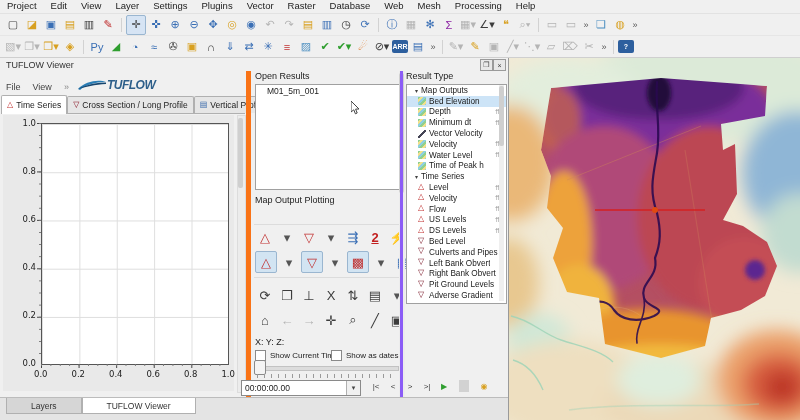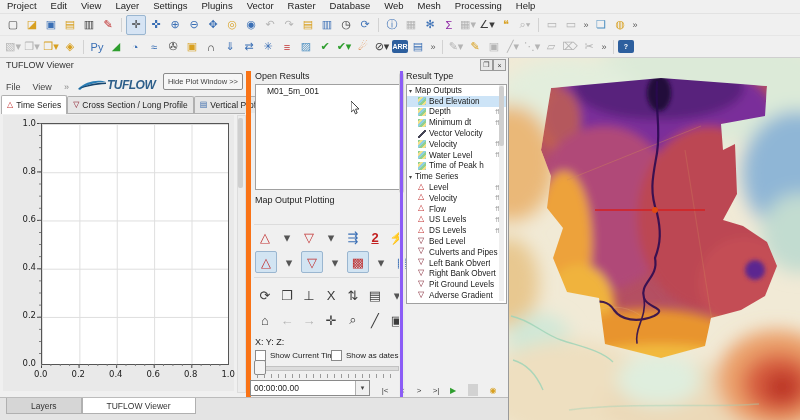--- a/index.html
+++ b/index.html
@@ -85,29 +85,29 @@
   .hline{position:absolute;left:3px;width:148px;height:0;border-top:1px solid #dcdcdc}
   .cbrow{position:absolute;display:flex;align-items:center;gap:4px;font-size:8px;color:#222}
   .cb{width:9px;height:9px;border:1px solid #8a8a8a;background:#fff}
   #slider-track{position:absolute;left:6px;top:295px;width:140px;height:3px;background:#dcdcdc;border:1px solid #c2c2c2}
   #slider-handle{position:absolute;left:3px;top:289px;width:10px;height:13px;background:#f4f4f4;border:1px solid #8a8a8a;border-radius:2px}
   #slider-ticks{position:absolute;left:6px;top:303px;width:140px;height:4px;
     background-image:linear-gradient(to right,#9a9a9a 1px,transparent 1px);background-size:7px 100%}
   #mid-scroll{position:absolute;left:148px;top:0px;width:6px;height:326px;background:#ececec}
   #mid-scroll .thumb{position:absolute;left:0;top:2px;width:5px;height:120px;background:#cfcfcf;border-radius:2px}
   
-  #time-row{position:absolute;left:250px;top:380px;width:254px;height:16px;display:flex;align-items:flex-end}
+  #time-row{position:absolute;left:241px;top:380px;width:254px;height:16px;display:flex;align-items:flex-start}
   #time-combo{width:118px;height:14px;border:1px solid #8a8a8a;background:#fff;font-size:8.5px;display:flex;align-items:center}
   #time-combo .val{flex:1;padding-left:3px}
   #playback{display:flex;align-items:center;gap:7px;margin-left:10px;font-size:8px}
   #playback .tbtn{min-width:10px;height:12px;font-size:8px}
   
   #panel-right{position:absolute;left:400px;top:71px;width:108px;height:326px;border-left:3px solid #8b5cf6}
   #tree{position:absolute;left:3px;top:13px;width:99px;height:218px;background:#fff;border:1px solid #a0a0a0;overflow:hidden}
-  .trow{display:flex;align-items:center;height:10.8px;font-size:8.2px;white-space:nowrap;overflow:hidden;padding-left:2px;color:#1a1a1a}
+  .trow{display:flex;align-items:center;height:10.8px;font-size:8.2px;white-space:nowrap;overflow:hidden;padding-left:8px;color:#1a1a1a}
   .trow[data-icon]:not([data-icon="group"]){padding-left:11px}
   .trow[data-selected="true"]{background:#cde4f7}
   .trow[data-icon="group"]::before{content:"▾";font-size:6px;margin-right:3px;color:#444}
   .ticon{display:inline-block;width:8px;height:8px;margin-right:3px;flex:0 0 auto;
     background:repeating-linear-gradient(135deg,#8fd08f 0 2px,#f2e08a 2px 4px,#8fd0e0 4px 6px)}
   .trow[data-icon="vec"] .ticon{background:linear-gradient(135deg,transparent 42%,#445 42%,#445 58%,transparent 58%)}
   .trow[data-icon="ts"] .ticon,.trow[data-icon="cs"] .ticon{background:none;position:relative}
   .trow[data-icon="ts"] .ticon::before{content:"△";position:absolute;left:0;top:-2px;color:#c03030;font-size:8px}
   .trow[data-icon="cs"] .ticon::before{content:"▽";position:absolute;left:0;top:-2px;color:#7a1525;font-size:8px}
   .tlabel{overflow:hidden;text-overflow:clip}
@@ -236,21 +236,20 @@
       <span class="mi">File</span>
       <span class="mi">View</span>
       <span class="mi" style="color:#888">»</span>
       <span id="logo">
         <svg width="30" height="12">
           <path d="M1,10 C8,2 22,0 29,3 C18,3 8,6 3,11 Z" fill="#2a7db5"></path>
           <path d="M1,10 C9,5.5 18,3.8 29,3.4 L29,5 C18,5.5 8,8 1,10 Z" fill="#16456e"></path>
         </svg>
         <span id="logo-text">TUFLOW</span>
       </span>
-      <span id="hide-plot-btn">Hide Plot Window &gt;&gt;</span>
     </div>
     <div id="plot-tabs">
       <span class="tab active">
         <span class="tabicon" style="color:#c03030">△</span>
         <span>Time Series</span>
       </span>
       <span class="tab">
         <span class="tabicon" style="color:#8a1525">▽</span>
         <span>Cross Section / Long Profile</span>
       </span>

